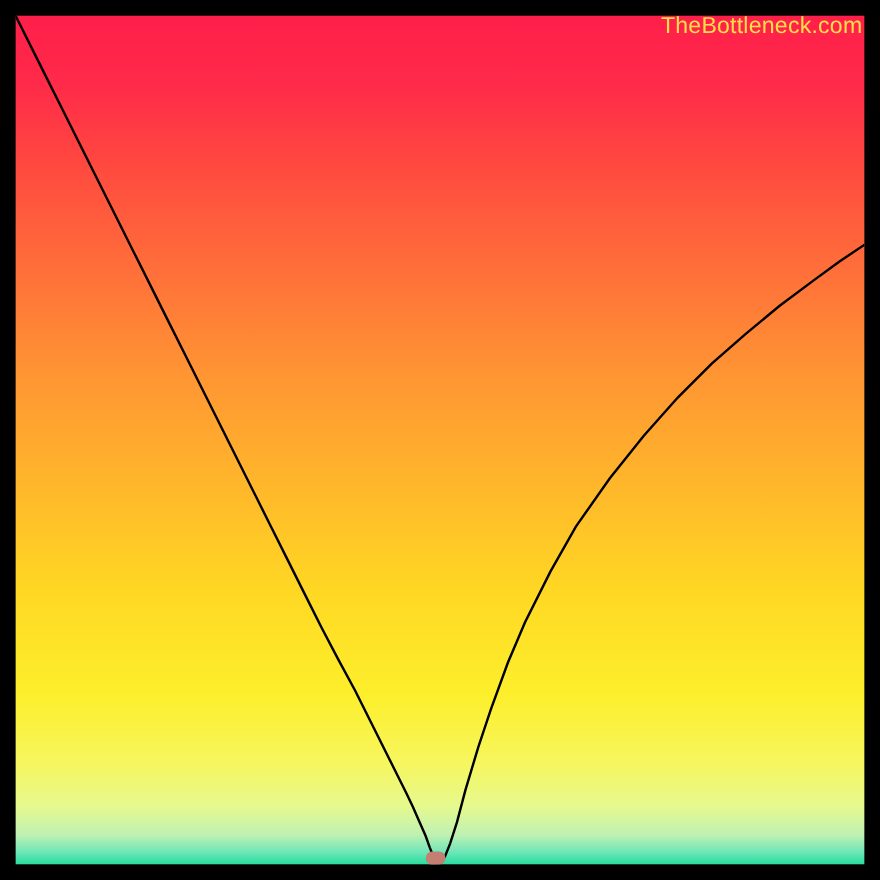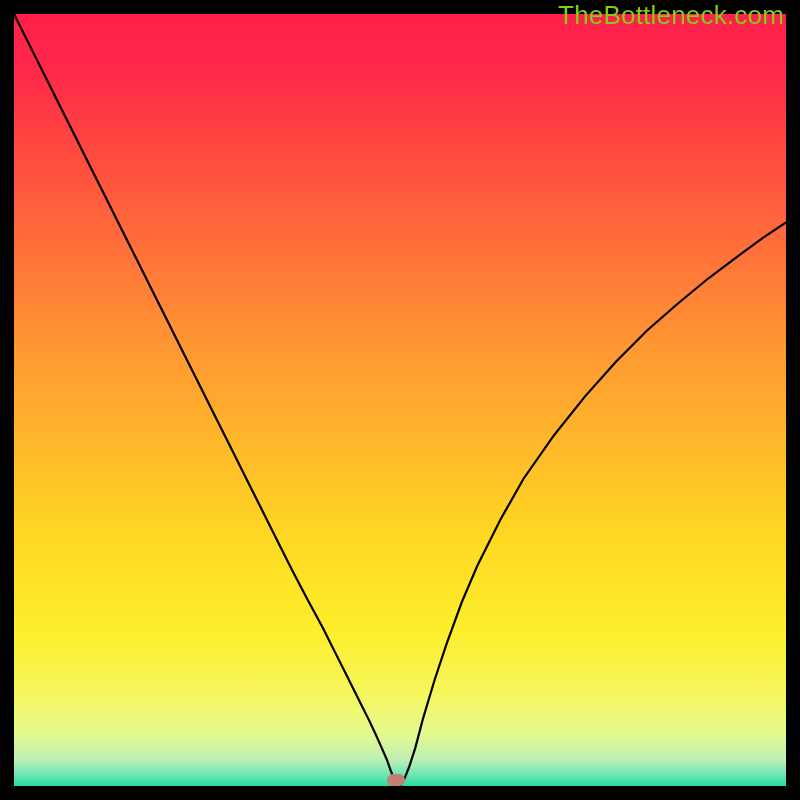--- a/index.html
+++ b/index.html
@@ -20,25 +20,25 @@
   }
   .plot {
     position: absolute;
     left: 0;
     top: 0;
     width: 772px;
     height: 772px;
   }
   .watermark {
     position: absolute;
-    top: 0;
+    top: 12px;
     right: 16px;
     font-family: Arial, Helvetica, sans-serif;
-    font-size: 26px;
-    color: #84cc16;
+    font-size: 21px;
+    color: #fde047;
     letter-spacing: 0.2px;
     user-select: none;
   }
   .marker {
     position: absolute;
     width: 18px;
     height: 12px;
     border-radius: 6px / 6px;
     background: #c57f72;
     transform: translate(-50%, -50%);

